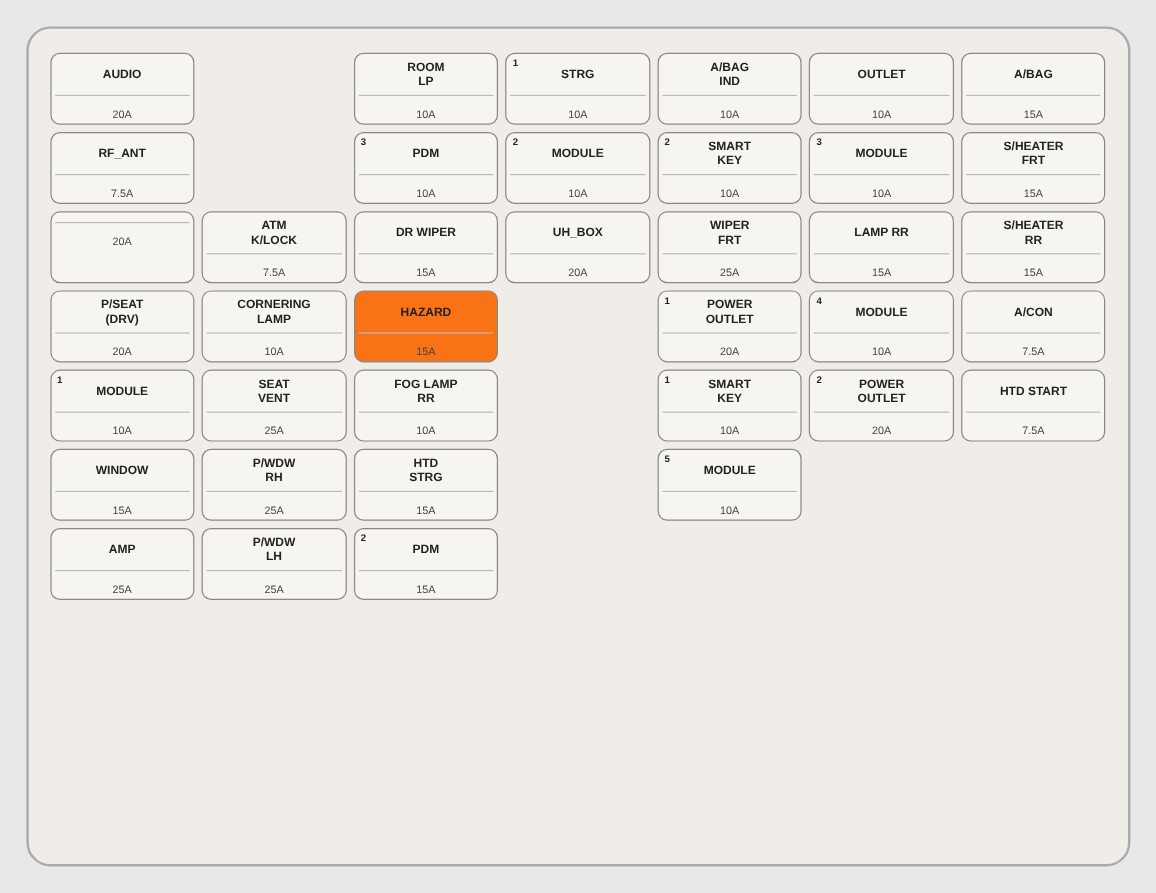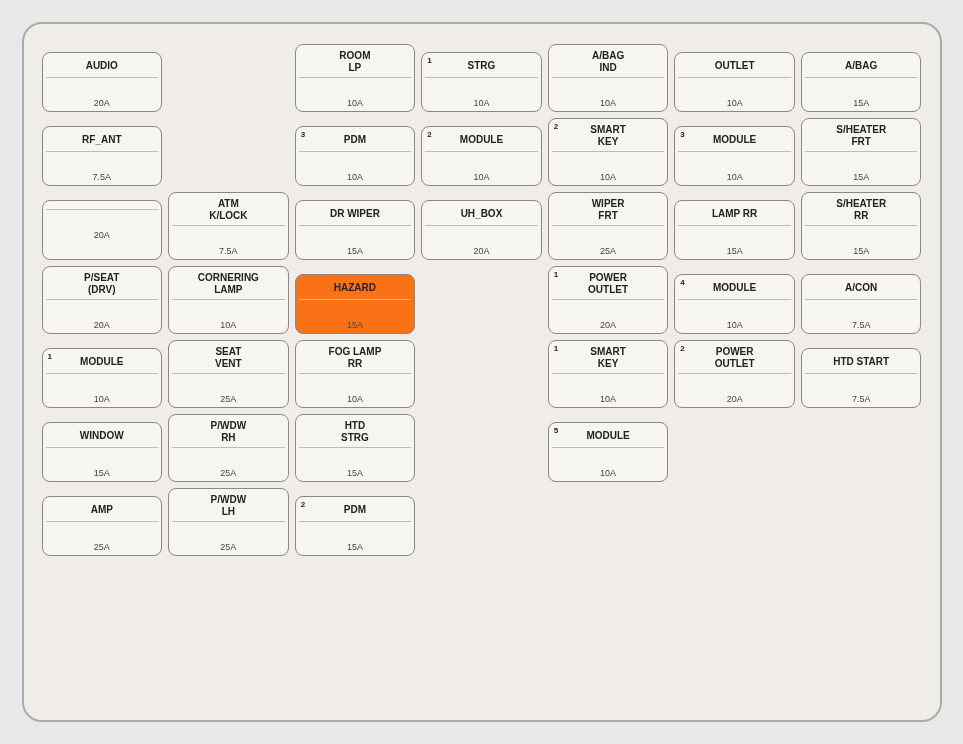--- a/index.html
+++ b/index.html
@@ -63,21 +63,21 @@
       top: 3px;
       left: 5px;
       color: #222;
     }
     .fuse-amp {
       font-size: 9px;
       color: #444;
       border-top: 1px solid #bbb;
       width: 100%;
       text-align: center;
-      padding-top: 20px;
+      padding-top: 10px;
       margin-top: 3px;
     }
     .empty { visibility: hidden; }
     
     .hazard-cell .fuse-box-item {
       background: #f97316;
     }
   </style>
 </head>
 <body>

